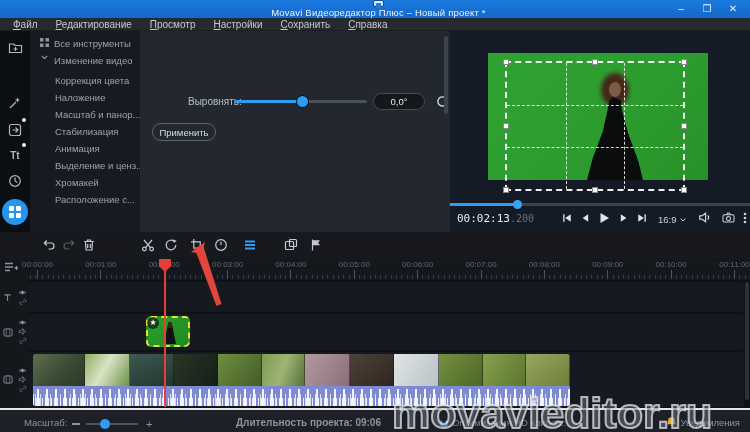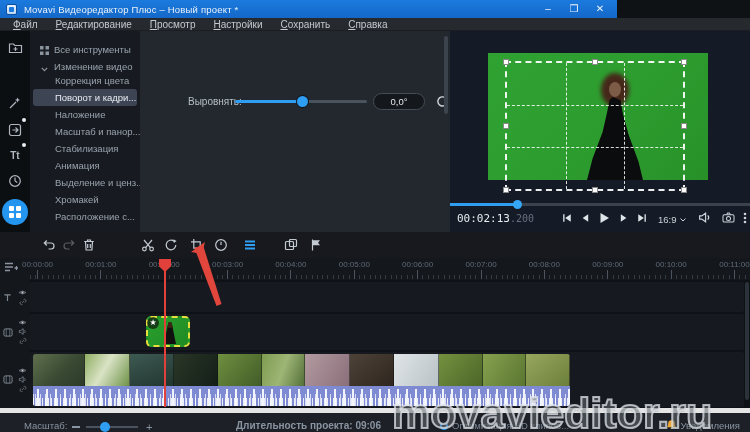--- a/index.html
+++ b/index.html
@@ -3,22 +3,22 @@
 <meta charset="utf-8">
 <style>
   html,body{margin:0;padding:0;background:#0f1215;}
   #app{position:relative;width:750px;height:432px;overflow:hidden;
        font-family:"Liberation Sans",sans-serif;background:#0f1215;color:#cfd5dc;
        -webkit-font-smoothing:antialiased;}
   #app *{box-sizing:border-box;}
   svg{display:block;}
 
   
-  #titlebar{position:absolute;left:0;top:0;width:617px;height:18px;
-    background:linear-gradient(#1b7ade,#1468c8);display:flex;align-items:center;}
+  #titlebar{position:absolute;left:0;top:0;width:750px;height:18px;
+    background:linear-gradient(#1b7ade,#1468c8);display:flex;align-items:center;flex-direction:column;}
   #app-icon{width:11px;height:11px;margin-left:6px;border-radius:2px;
     background:linear-gradient(#eaf3fb,#bcd8f2);border:1px solid #0d4f9e;position:relative;}
   #app-icon::after{content:"";position:absolute;left:2px;top:2px;width:5px;height:5px;
     background:#1b7ade;border-radius:1px;}
   #win-title{font-size:9.5px;color:#eaf2fb;margin-left:7px;letter-spacing:.2px;}
   .win-btn{width:26px;height:18px;display:flex;align-items:center;justify-content:center;
     color:#eaf2fb;font-size:10px;line-height:1;}
   #win-controls{position:absolute;right:4px;top:0;display:flex;}
 
   
@@ -34,21 +34,21 @@
   .sb-ic svg{stroke:#aeb6bf;}
   .sb-badge{position:absolute;right:1px;top:0;width:4px;height:4px;border-radius:50%;background:#e9eef3;}
   #sb-more{background:#2596ef;border-radius:50%;width:26px;height:26px;left:2px;}
   .grid4{display:grid;grid-template-columns:5px 5px;grid-gap:2px;}
   .grid4 i{width:5px;height:5px;background:#fff;border-radius:1px;}
   #sb-titles{color:#aeb6bf;font-size:10px;font-weight:bold;}
 
   
   #toolslist{position:absolute;left:30px;top:31px;width:110px;height:201px;background:#171b21;
     overflow:hidden;padding-top:7px;}
-  .tl-row{height:17px;display:flex;align-items:flex-end;font-size:9.5px;color:#9aa3ae;
+  .tl-row{height:17px;display:flex;align-items:flex-start;font-size:9.5px;color:#9aa3ae;
     padding-left:8px;white-space:nowrap;}
   .tl-row .ic{width:12px;margin-right:4px;display:flex;justify-content:center;color:#8a939e;}
   .tl-item{height:17px;line-height:17px;font-size:9.5px;color:#9aa3ae;padding-left:22px;
     white-space:nowrap;margin:0 3px;border-radius:3px;}
   .tl-item.sel{background:#3d4554;color:#e8ecf1;}
 
   
   #panel{position:absolute;left:140px;top:31px;width:310px;height:201px;background:#23282e;}
   #panel-title{position:absolute;left:15px;top:9px;font-size:14px;font-weight:bold;color:#eef1f5;}
   #align-label{position:absolute;left:15px;top:65px;font-size:10px;color:#b7bfc8;padding-left:33px;}
@@ -143,21 +143,21 @@
   #tl-scroll{position:absolute;right:1px;top:2px;width:4px;height:118px;background:#2c3239;border-radius:2px;}
 
   
   #playhead-line{position:absolute;left:164px;top:259px;width:2px;height:148px;background:#e2403a;z-index:30;}
   #playhead-cap{position:absolute;left:159px;top:259px;width:12px;height:13px;background:#e2403a;z-index:31;
     clip-path:polygon(0 0,100% 0,100% 55%,50% 100%,0 55%);}
   #red-arrow{position:absolute;left:185px;top:240px;z-index:40;pointer-events:none;}
 
   
   #statusbar{position:absolute;left:0;top:408px;width:750px;height:24px;background:#1d2127;
-    border-top:5px solid #e5e5e5;}
+    border-top:2px solid #e5e5e5;}
   #zoom-label{position:absolute;left:24px;top:7px;font-size:9.5px;color:#8a94a1;}
   #zoom-minus{position:absolute;left:72px;top:13px;width:8px;height:2px;background:#8a94a1;}
   #zoom-track{position:absolute;left:86px;top:13px;width:52px;height:2px;background:#4a525d;}
   #zoom-thumb{position:absolute;left:14px;top:-4px;width:10px;height:10px;border-radius:50%;background:#2e9df2;}
   #zoom-plus{position:absolute;left:146px;top:9px;color:#8a94a1;font-size:11px;line-height:10px;}
   #duration{position:absolute;left:236px;top:7px;font-size:10px;color:#8a94a1;font-weight:bold;}
   #optim{position:absolute;left:440px;top:7px;display:flex;align-items:center;gap:4px;font-size:9.5px;color:#7c8694;}
   #spinner{width:8px;height:8px;border-radius:50%;border:2px solid #2e9df2;border-top-color:transparent;}
   #notif{position:absolute;right:10px;top:6px;display:flex;align-items:center;gap:4px;font-size:9.5px;color:#8a94a1;}
 
@@ -262,21 +262,20 @@
     <div class="tl-row">
       <span class="ic">
         <svg width="7" height="5" viewBox="0 0 7 5" fill="none" stroke="#8a939e" stroke-width="1.2">
             <path d="M.8.8 L3.5 3.6 L6.2.8"></path>
           </svg>
       </span>
       <span>Изменение видео</span>
     </div>
     <div id="tl-items">
         <div class="tl-item">Коррекция цвета</div>
-        <div class="tl-item sel">Поворот и кадри...</div>
         <div class="tl-item">Наложение</div>
         <div class="tl-item">Масштаб и панор...</div>
         <div class="tl-item">Стабилизация</div>
         <div class="tl-item">Анимация</div>
         <div class="tl-item">Выделение и ценз...</div>
         <div class="tl-item">Хромакей</div>
         <div class="tl-item">Расположение с...</div>
       </div>
   </div>
 
@@ -285,20 +284,23 @@
     <div id="angle-slider">
       <div id="angle-fill"></div>
       <div id="angle-thumb"></div>
     </div>
     <div id="angle-value">0,0°</div>
     <div id="angle-reset">
       <svg width="15" height="15" viewBox="0 0 15 15" fill="none" stroke="#cfd5db" stroke-width="1.4">
           <path d="M12 8.2 a4.6 4.6 0 1 1 -1.6 -4.3"></path>
           <path d="M9.6 1.6 L12.7 3.4 L9.9 5.3" fill="#cfd5db" stroke="none"></path>
         </svg>
+    </div>
+    <div id="apply-wrap">
+      <div id="apply-btn">Применить</div>
     </div>
     <div id="panel-scroll"></div>
   </div>
 
   <div id="preview">
     <div id="green">
       <div id="person">
         <div id="hair"></div>
           <div id="face"></div>
           <div id="body"></div>

